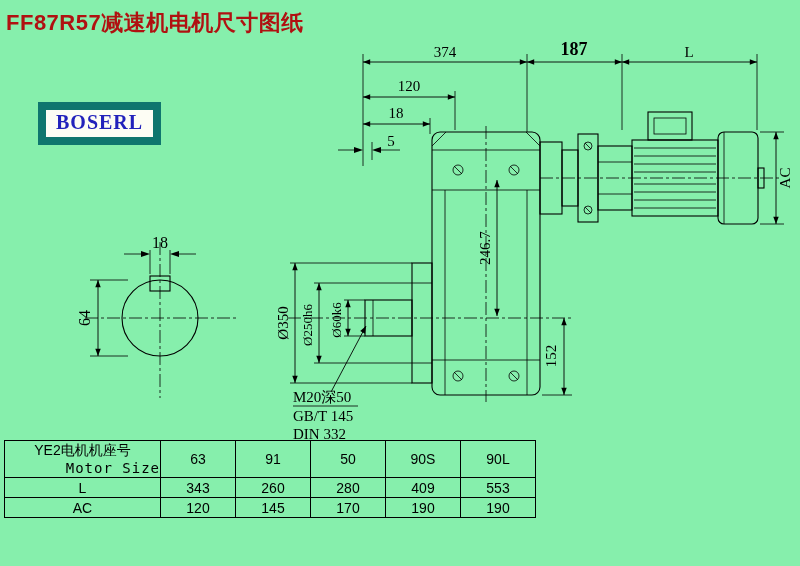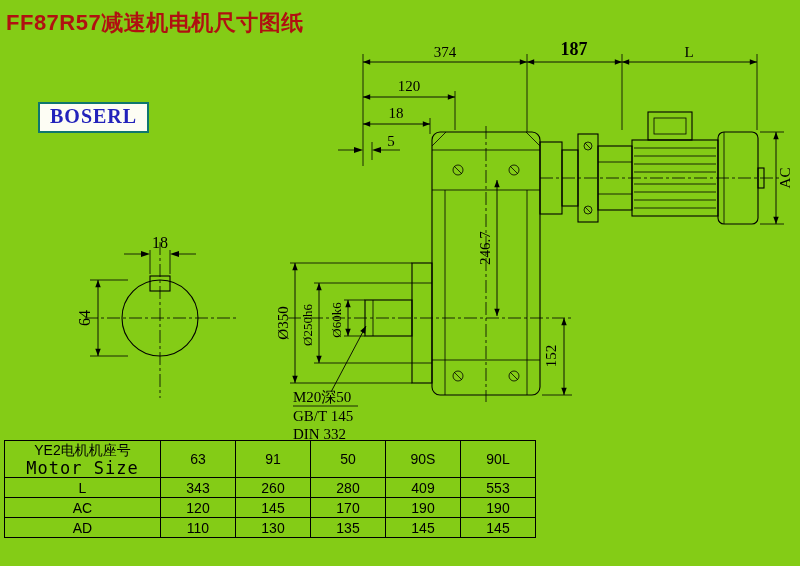--- a/index.html
+++ b/index.html
@@ -1,23 +1,23 @@
 <!DOCTYPE html>
 <html><head>
 <meta charset="utf-8">
 <style>
   * { margin:0; padding:0; box-sizing:border-box; }
   html,body { background:#ffffff; }
   body { font-family:"Liberation Sans", sans-serif; }
-  .page { position:relative; width:800px; height:566px; background:#84cc16; overflow:hidden; }
+  .page { position:relative; width:800px; height:566px; background:#86efac; overflow:hidden; }
 
   .title { position:absolute; left:6px; top:8px; font-size:22px; font-weight:bold;
            color:#b01111; letter-spacing:0.5px; }
 
-  .logo { position:absolute; left:38px; top:102px; border:2px solid #0f766e;
+  .logo { position:absolute; left:38px; top:102px; border:8px solid #0f766e;
           padding:1px 10px 3px; background:#fdfdf4; }
   .logo span { font-family:"Liberation Serif", serif; font-size:20px; font-weight:bold;
                color:#2222bb; letter-spacing:1px; }
 
   svg.draw { position:absolute; left:0; top:0; }
 
   
   .ln   { fill:none; stroke:#000; stroke-width:1.1; }
   .thin { fill:none; stroke:#000; stroke-width:0.8; }
   .cl   { fill:none; stroke:#000; stroke-width:0.8; stroke-dasharray:13 3 3 3; }
@@ -29,21 +29,21 @@
   text.dm { font-family:"Liberation Serif", serif; font-size:16px; fill:#000; }
   text.db { font-family:"Liberation Serif", serif; font-size:18px; font-weight:bold; fill:#000; }
   text.ds { font-family:"Liberation Serif", serif; font-size:13px; fill:#000; }
 
   table.dims { position:absolute; left:4px; top:440px; border-collapse:collapse;
                table-layout:fixed; font-size:14px; color:#000; }
   table.dims td { border:1px solid #000; text-align:center; padding:0;
                   line-height:18px; height:20px; }
   table.dims td.head { width:156px; }
   table.dims td.sz { width:75px; }
-  .hdr-en { font-family:"DejaVu Sans Mono", monospace; font-size:17px; letter-spacing:1px; }
+  .hdr-en { font-family:"DejaVu Sans Mono", monospace; font-size:14px; letter-spacing:1px;text-align:right; }
 </style>
 </head>
 <body>
 
 <div class="page">
 
   <div class="title">FF87R57减速机电机尺寸图纸</div>
 
   <div class="logo">
     <span>BOSERL</span>
@@ -248,24 +248,16 @@
         <td>553</td>
       </tr>
       <tr>
         <td>AC</td>
         <td>120</td>
         <td>145</td>
         <td>170</td>
         <td>190</td>
         <td>190</td>
       </tr>
-      <tr>
-        <td>AD</td>
-        <td>110</td>
-        <td>130</td>
-        <td>135</td>
-        <td>145</td>
-        <td>145</td>
-      </tr>
     </tbody>
   </table>
 
 </div>
 
 </body></html>

